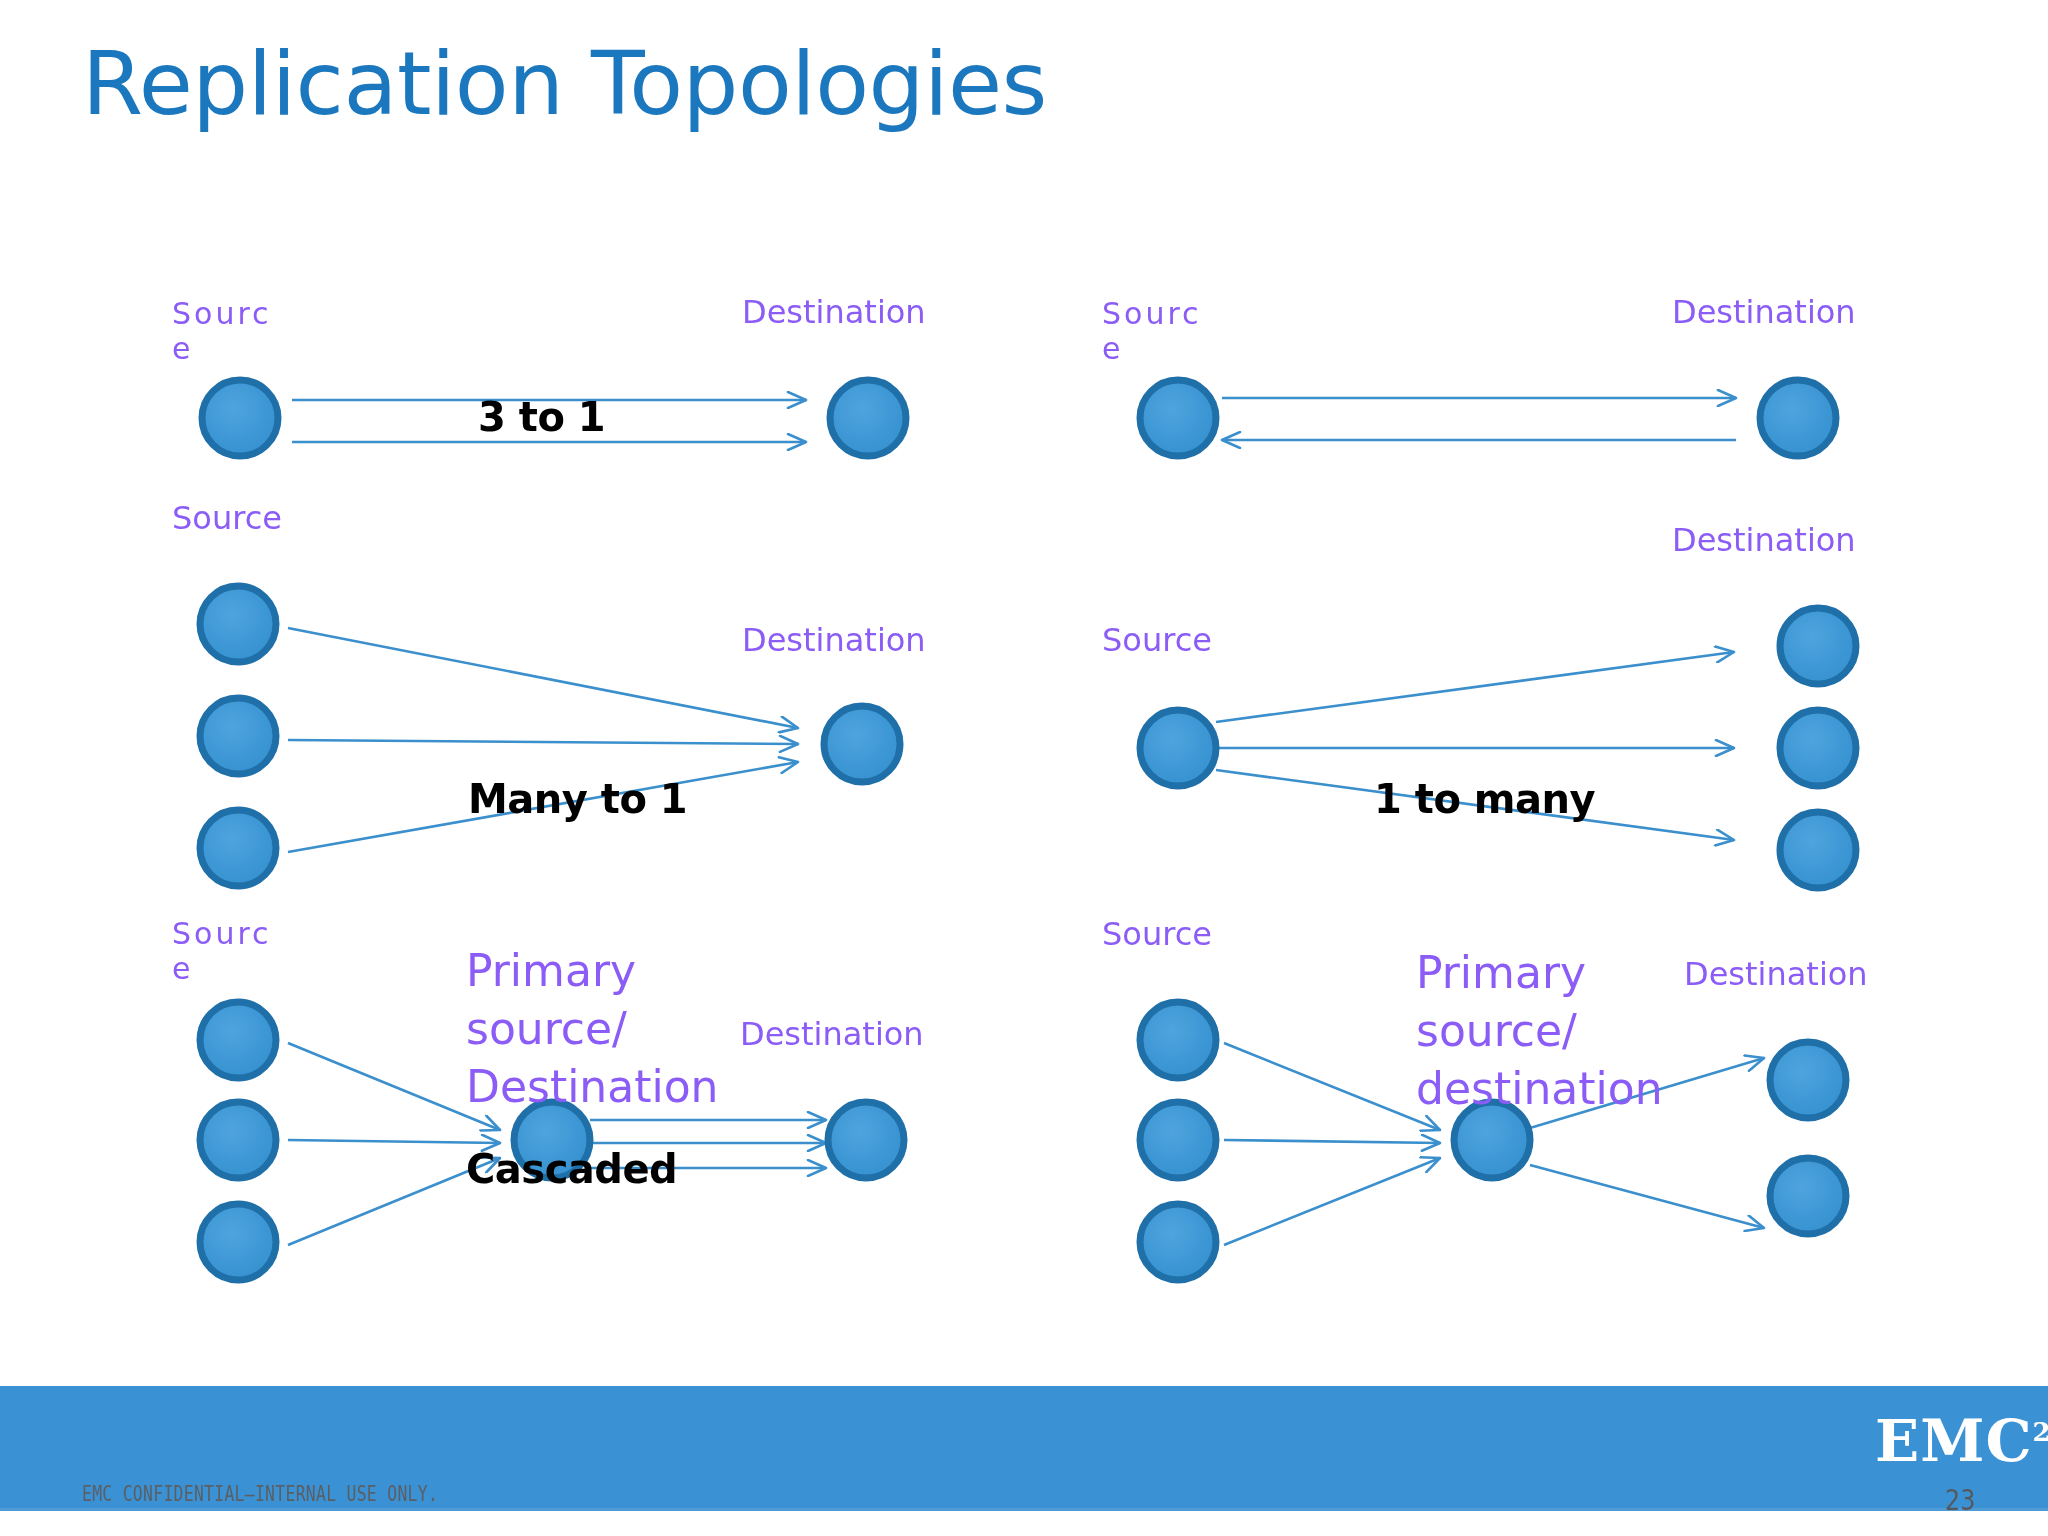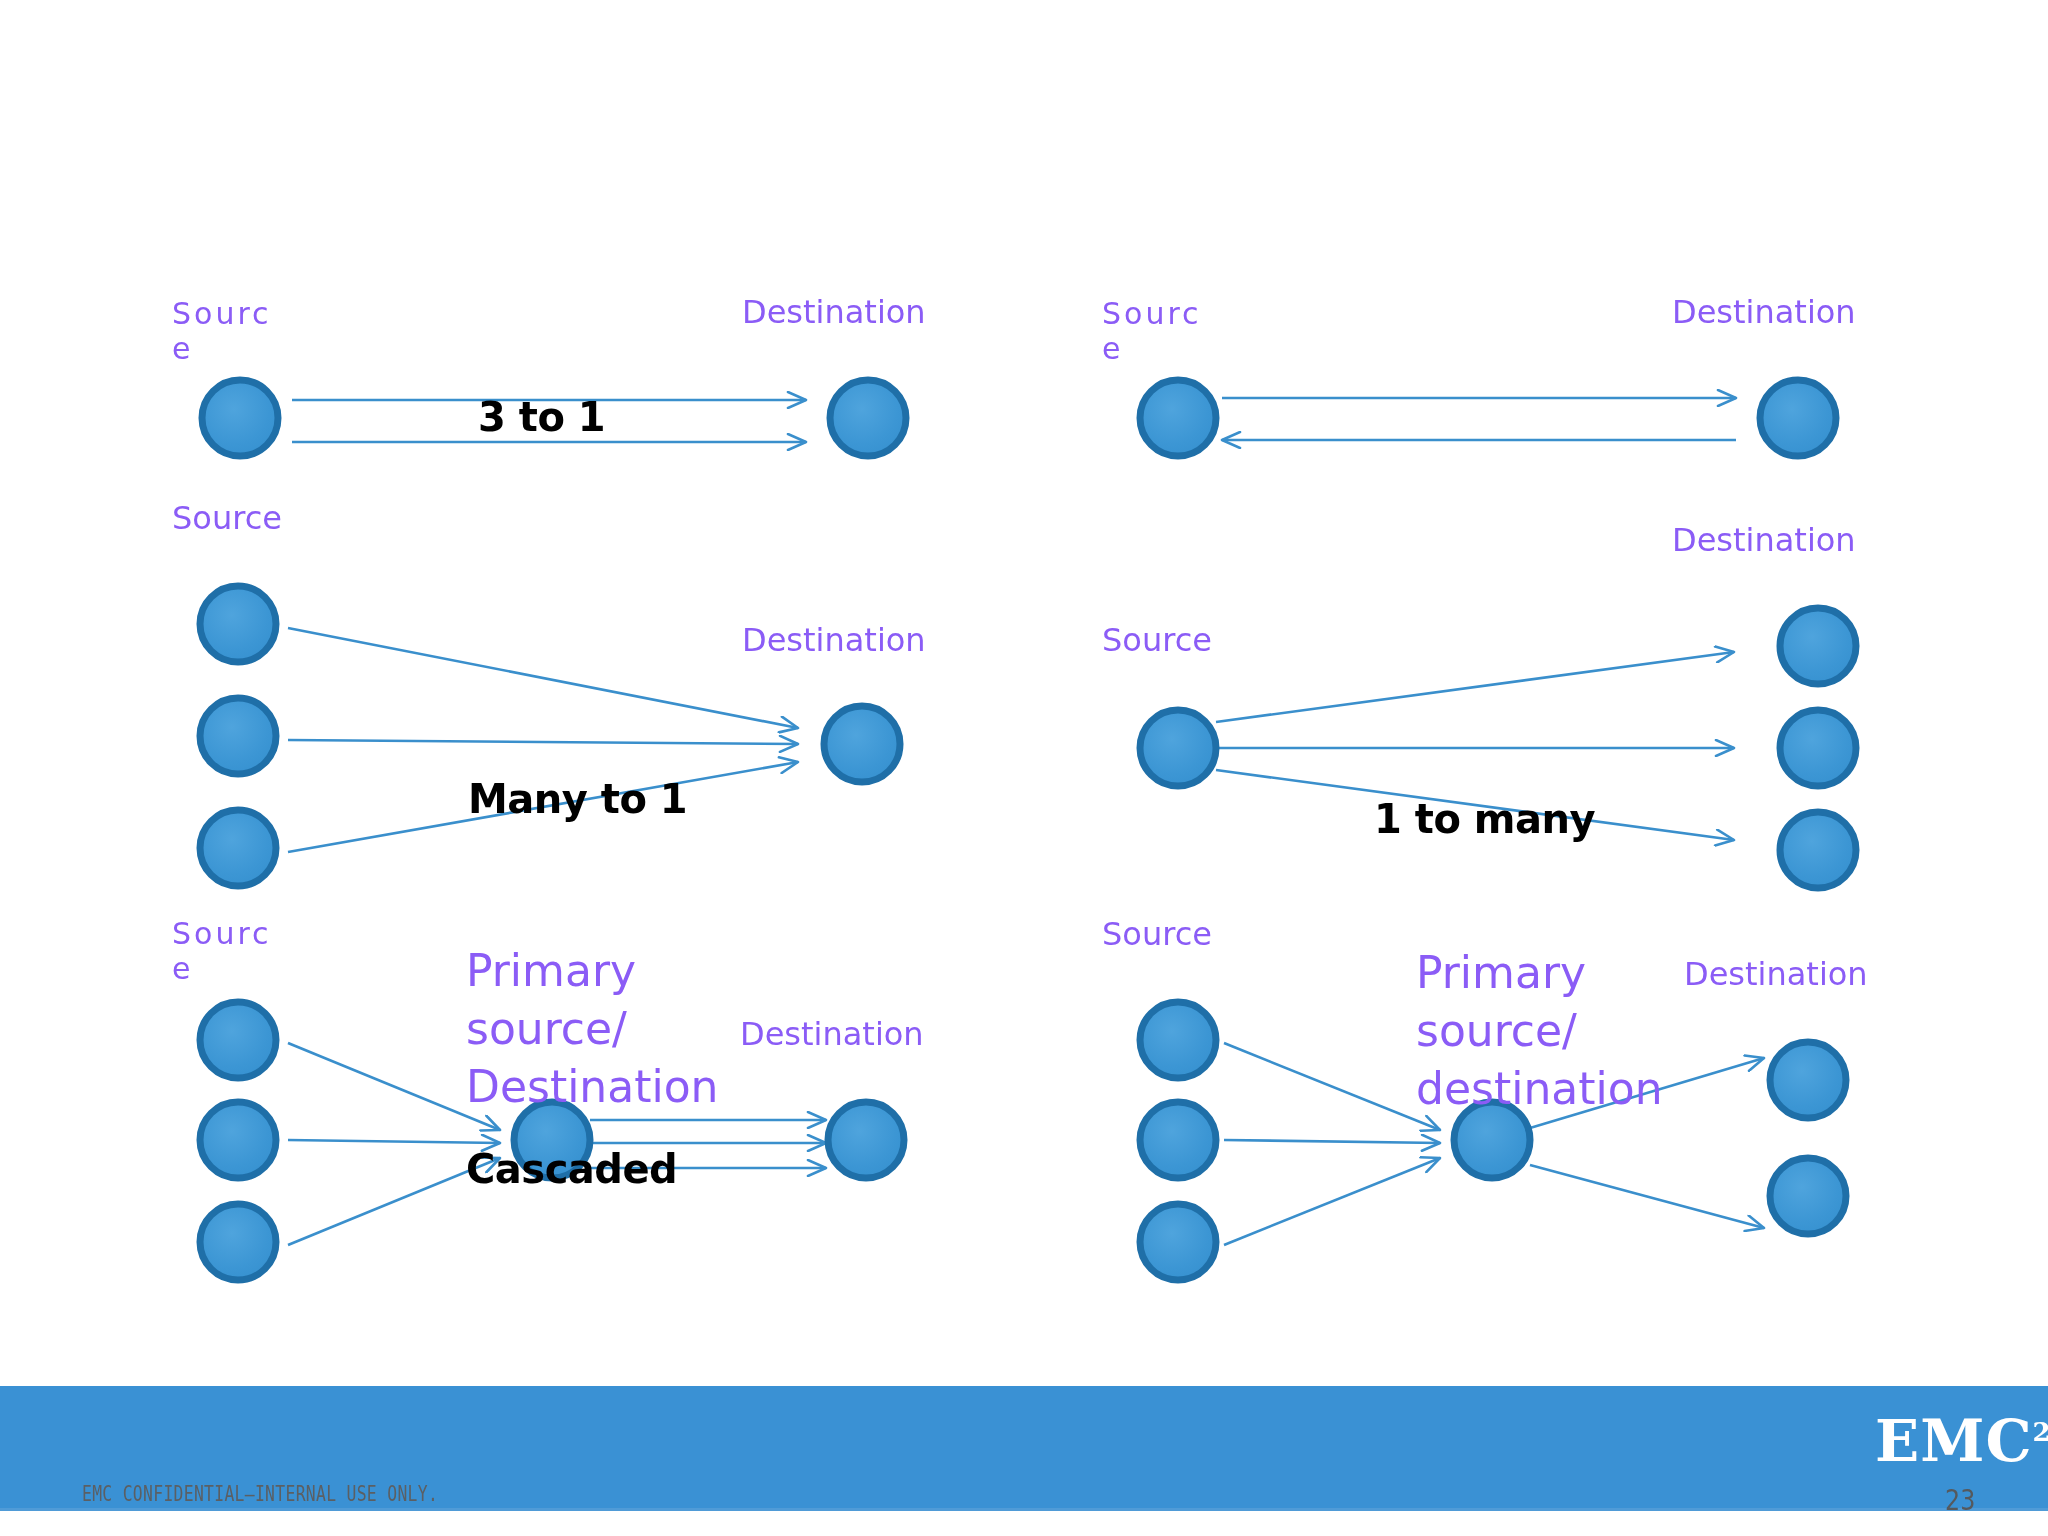--- a/index.html
+++ b/index.html
@@ -67,20 +67,21 @@
     color:#ffffff;font-family:"DejaVu Serif","Liberation Serif",serif;
     font-size:58px;font-weight:700;letter-spacing:1px;white-space:nowrap;
   }
   .emc-logo sup{font-size:26px;vertical-align:super;font-weight:700;}
 </style>
 </head>
 <body>
 
 <div class="slide">
 
+  <div class="title">Replication Topologies</div>
 
   <div class="canvas">
     <svg viewBox="0 0 2048 1380" xmlns="http://www.w3.org/2000/svg" aria-hidden="true">
       <defs>
         <marker id="ah" markerWidth="22" markerHeight="18" refX="20" refY="9" orient="auto" markerUnits="userSpaceOnUse">
           <path d="M2,1 L20,9 L2,17" fill="none" stroke="#3A8FCC" stroke-width="2.6" stroke-linecap="round" stroke-linejoin="round"></path>
         </marker>
         <marker id="ahL" markerWidth="22" markerHeight="18" refX="2" refY="9" orient="auto" markerUnits="userSpaceOnUse">
           <path d="M20,1 L2,9 L20,17" fill="none" stroke="#3A8FCC" stroke-width="2.6" stroke-linecap="round" stroke-linejoin="round"></path>
         </marker>
@@ -165,21 +166,21 @@
   <div class="lbl lbl-28 lbl-wide" style="left:1102px;top:296px;width:130px;">Sourc
 e</div>
   <div class="lbl lbl-30" style="left:1672px;top:294px;">Destination</div>
 
   <div class="lbl lbl-30" style="left:172px;top:500px;">Source</div>
   <div class="lbl lbl-30" style="left:742px;top:622px;">Destination</div>
   <div class="cap" style="left:468px;top:776px;">Many to 1</div>
 
   <div class="lbl lbl-30" style="left:1102px;top:622px;">Source</div>
   <div class="lbl lbl-30" style="left:1672px;top:522px;">Destination</div>
-  <div class="cap" style="left:1374px;top:796px;">1 to many</div>
+  <div class="cap" style="left:1374px;top:776px;">1 to many</div>
 
   <div class="lbl lbl-28 lbl-wide" style="left:172px;top:916px;width:130px;">Sourc
 e</div>
   <div class="lbl lbl-multi" style="left:466px;top:942px;width:230px;">Primary
 source/
 Destination</div>
   <div class="lbl lbl-30" style="left:740px;top:1016px;">Destination</div>
   <div class="cap" style="left:466px;top:1146px;">Cascaded</div>
 
   <div class="lbl lbl-30" style="left:1102px;top:916px;">Source</div>

